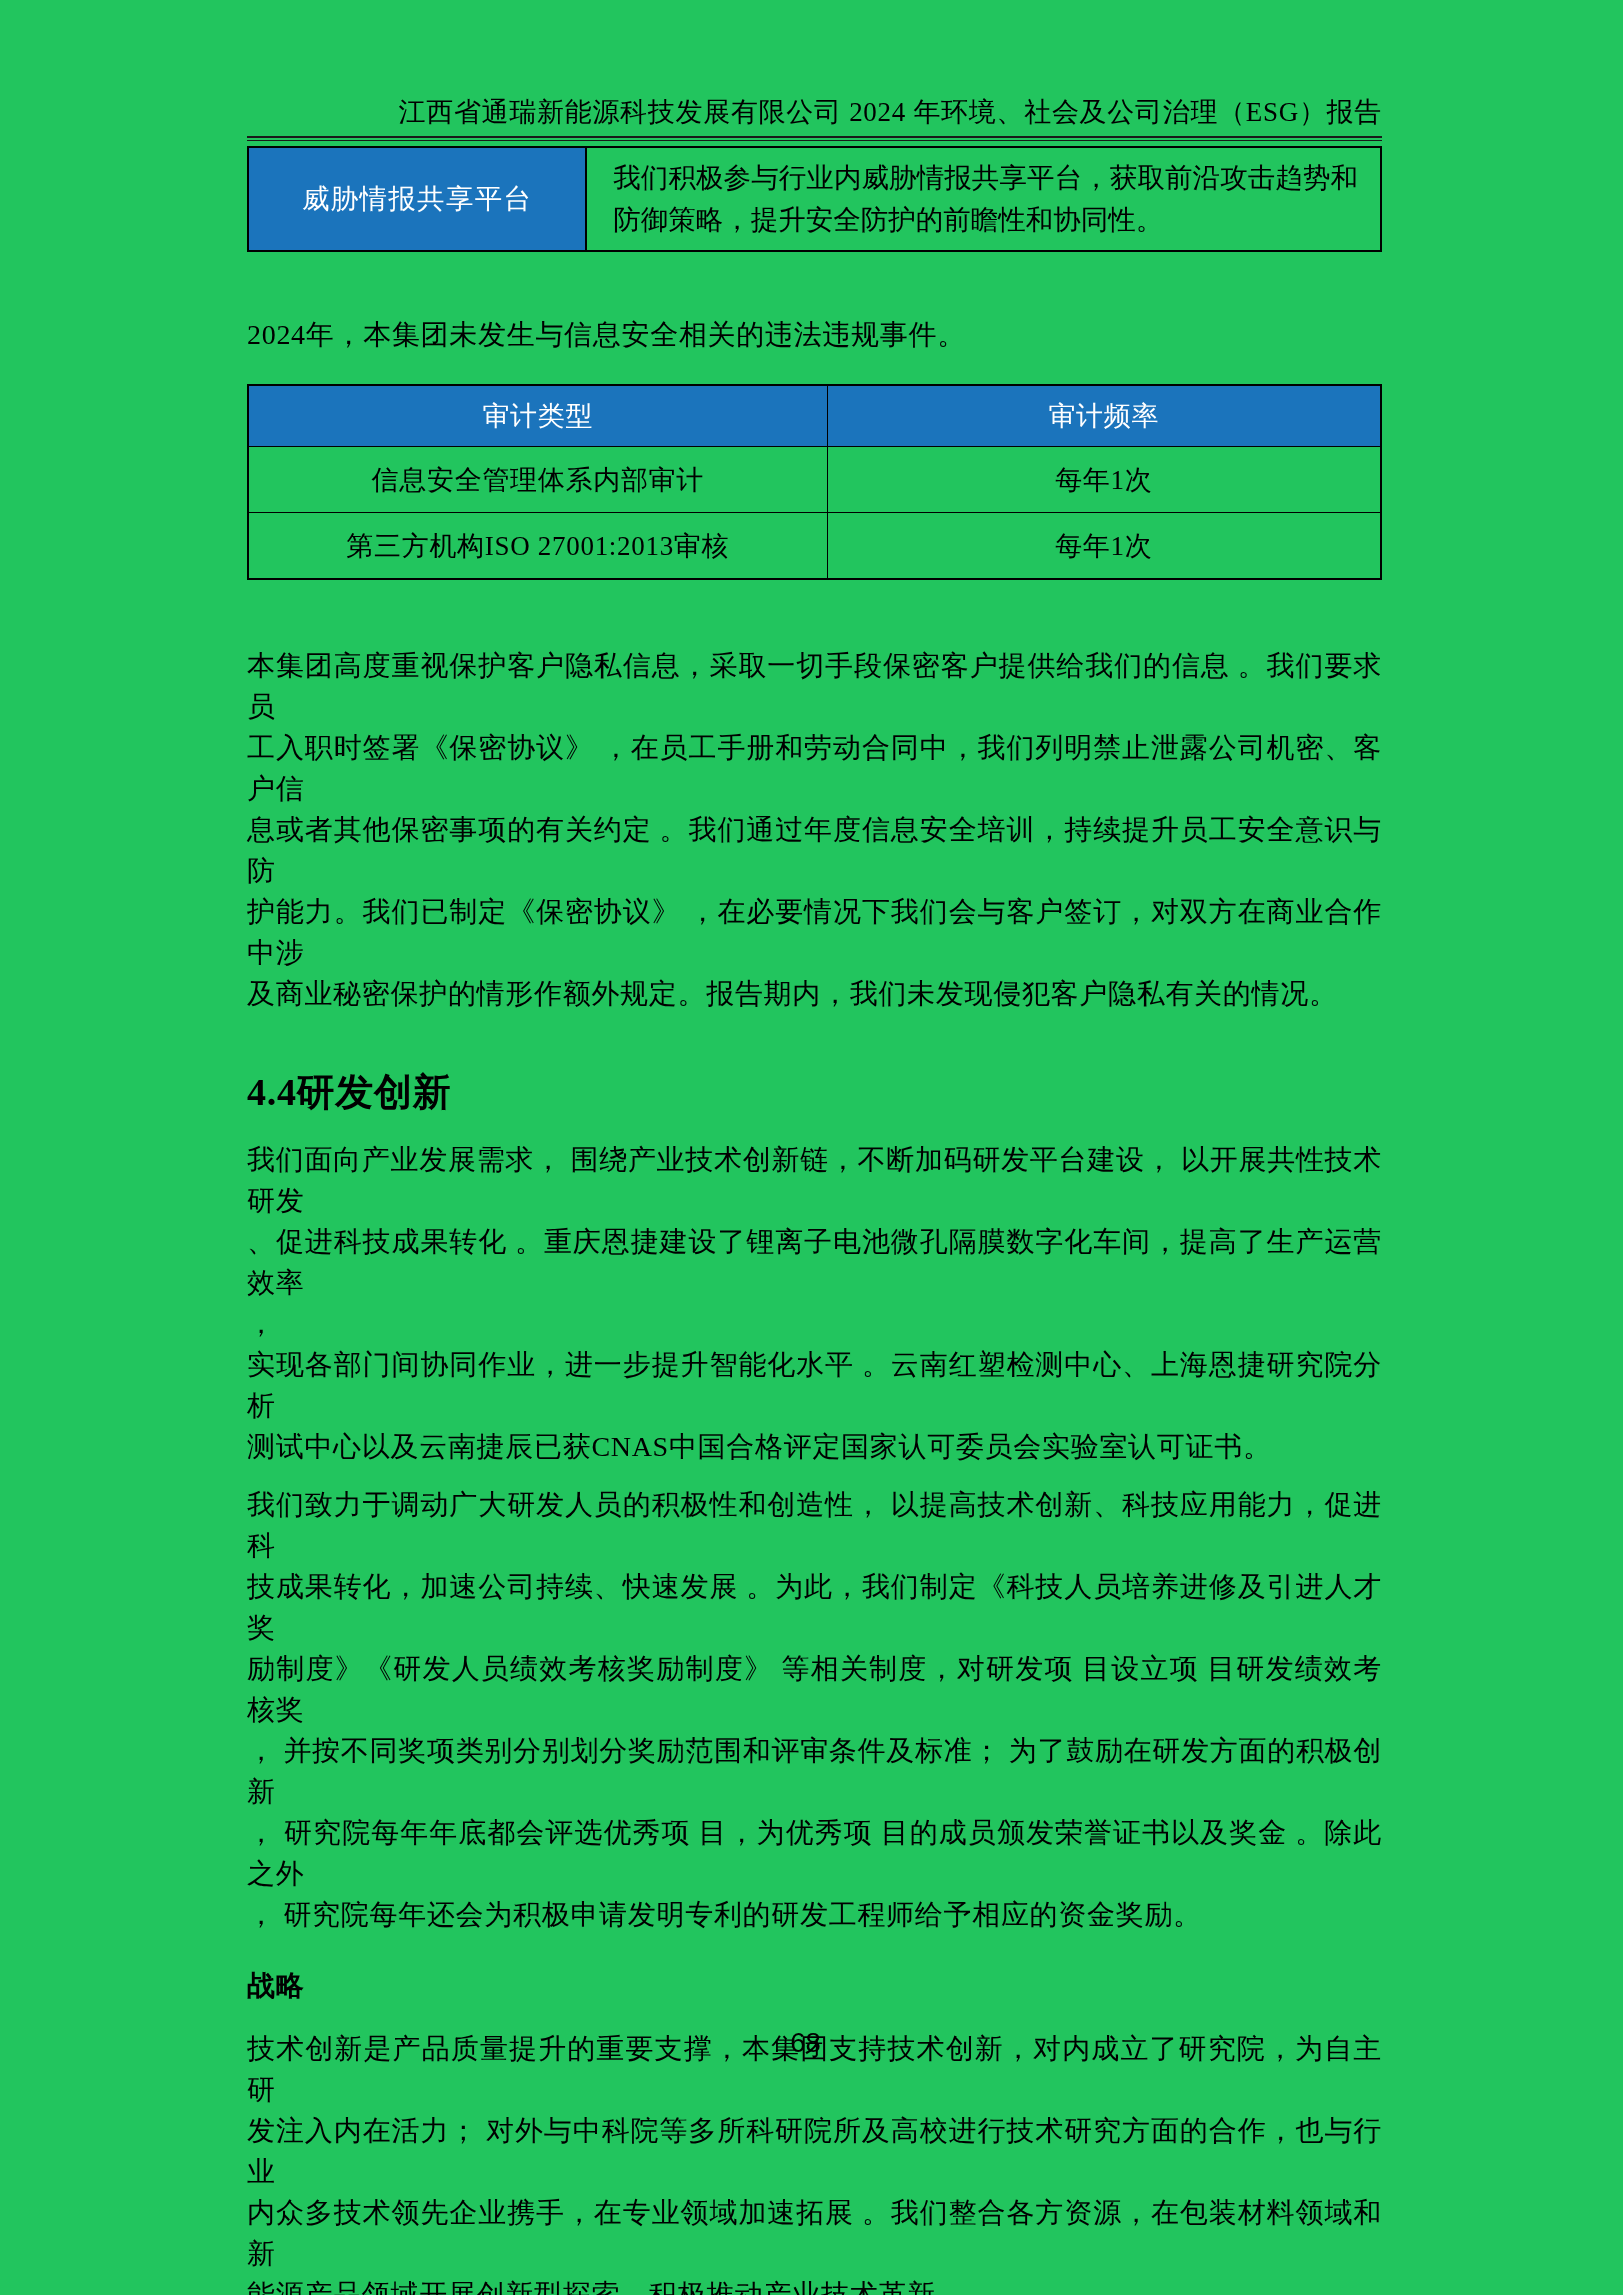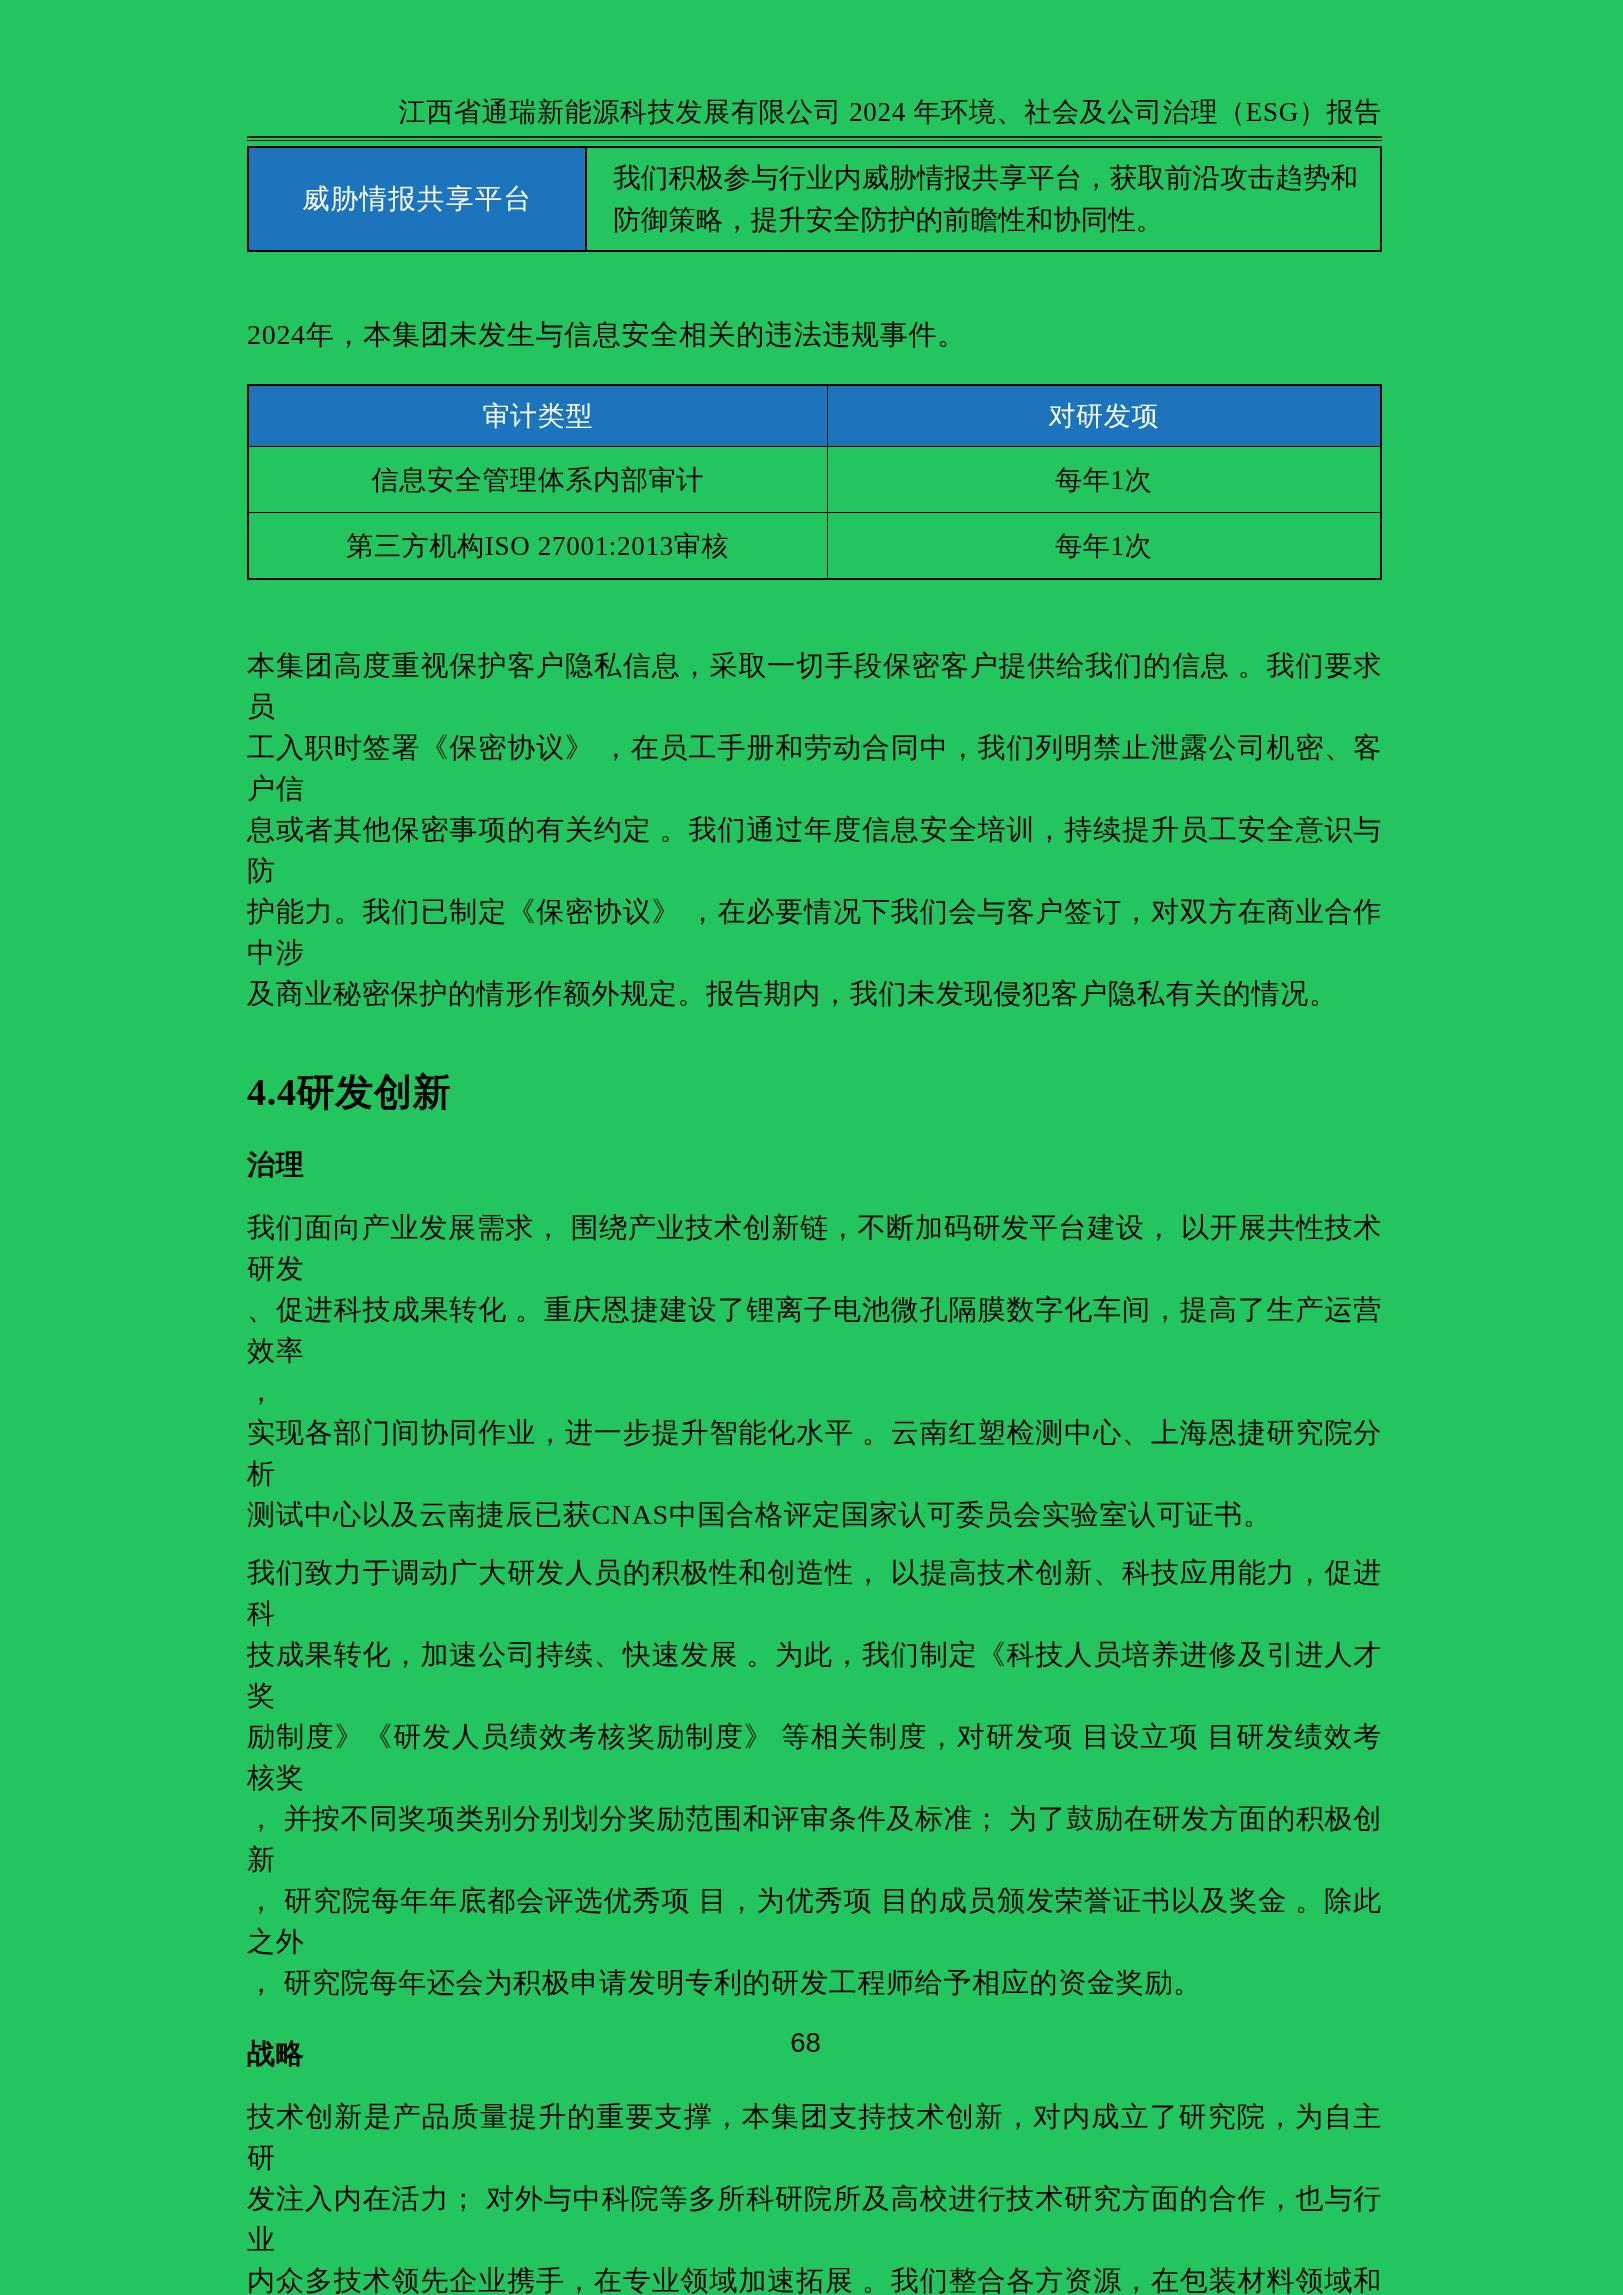--- a/index.html
+++ b/index.html
@@ -136,21 +136,21 @@
       </tbody>
     </table>
 
     <p class="para p-incident">2024年，本集团未发生与信息安全相关的违法违规事件。</p>
 
 
     <table class="audit-table">
       <thead>
       <tr>
         <th class="col-type">审计类型</th>
-        <th>对研发项</th>
+        <th>审计频率</th>
       </tr>
       </thead>
       <tbody>
       <tr>
         <td>信息安全管理体系内部审计</td>
         <td>每年1次</td>
       </tr>
       <tr>
         <td>第三方机构ISO 27001:2013审核</td>
         <td>每年1次</td>
@@ -159,21 +159,20 @@
     </table>
 
     <p class="para lines p-privacy">本集团高度重视保护客户隐私信息，采取一切手段保密客户提供给我们的信息 。我们要求员
 工入职时签署《保密协议》 ，在员工手册和劳动合同中，我们列明禁止泄露公司机密、客户信
 息或者其他保密事项的有关约定 。我们通过年度信息安全培训，持续提升员工安全意识与防
 护能力。我们已制定《保密协议》 ，在必要情况下我们会与客户签订，对双方在商业合作中涉
 及商业秘密保护的情形作额外规定。报告期内，我们未发现侵犯客户隐私有关的情况。</p>
 
     <h2 class="sec-heading">4.4研发创新</h2>
 
-    <h3 class="sub-heading">治理</h3>
 
     <p class="para lines p-g1">我们面向产业发展需求， 围绕产业技术创新链，不断加码研发平台建设， 以开展共性技术研发
 、促进科技成果转化 。重庆恩捷建设了锂离子电池微孔隔膜数字化车间，提高了生产运营效率
 ，
 实现各部门间协同作业，进一步提升智能化水平 。云南红塑检测中心、上海恩捷研究院分析
 测试中心以及云南捷辰已获CNAS中国合格评定国家认可委员会实验室认可证书。</p>
 
     <p class="para lines p-g2">我们致力于调动广大研发人员的积极性和创造性， 以提高技术创新、科技应用能力，促进科
 技成果转化，加速公司持续、快速发展 。为此，我们制定《科技人员培养进修及引进人才奖
 励制度》《研发人员绩效考核奖励制度》 等相关制度，对研发项 目设立项 目研发绩效考核奖

